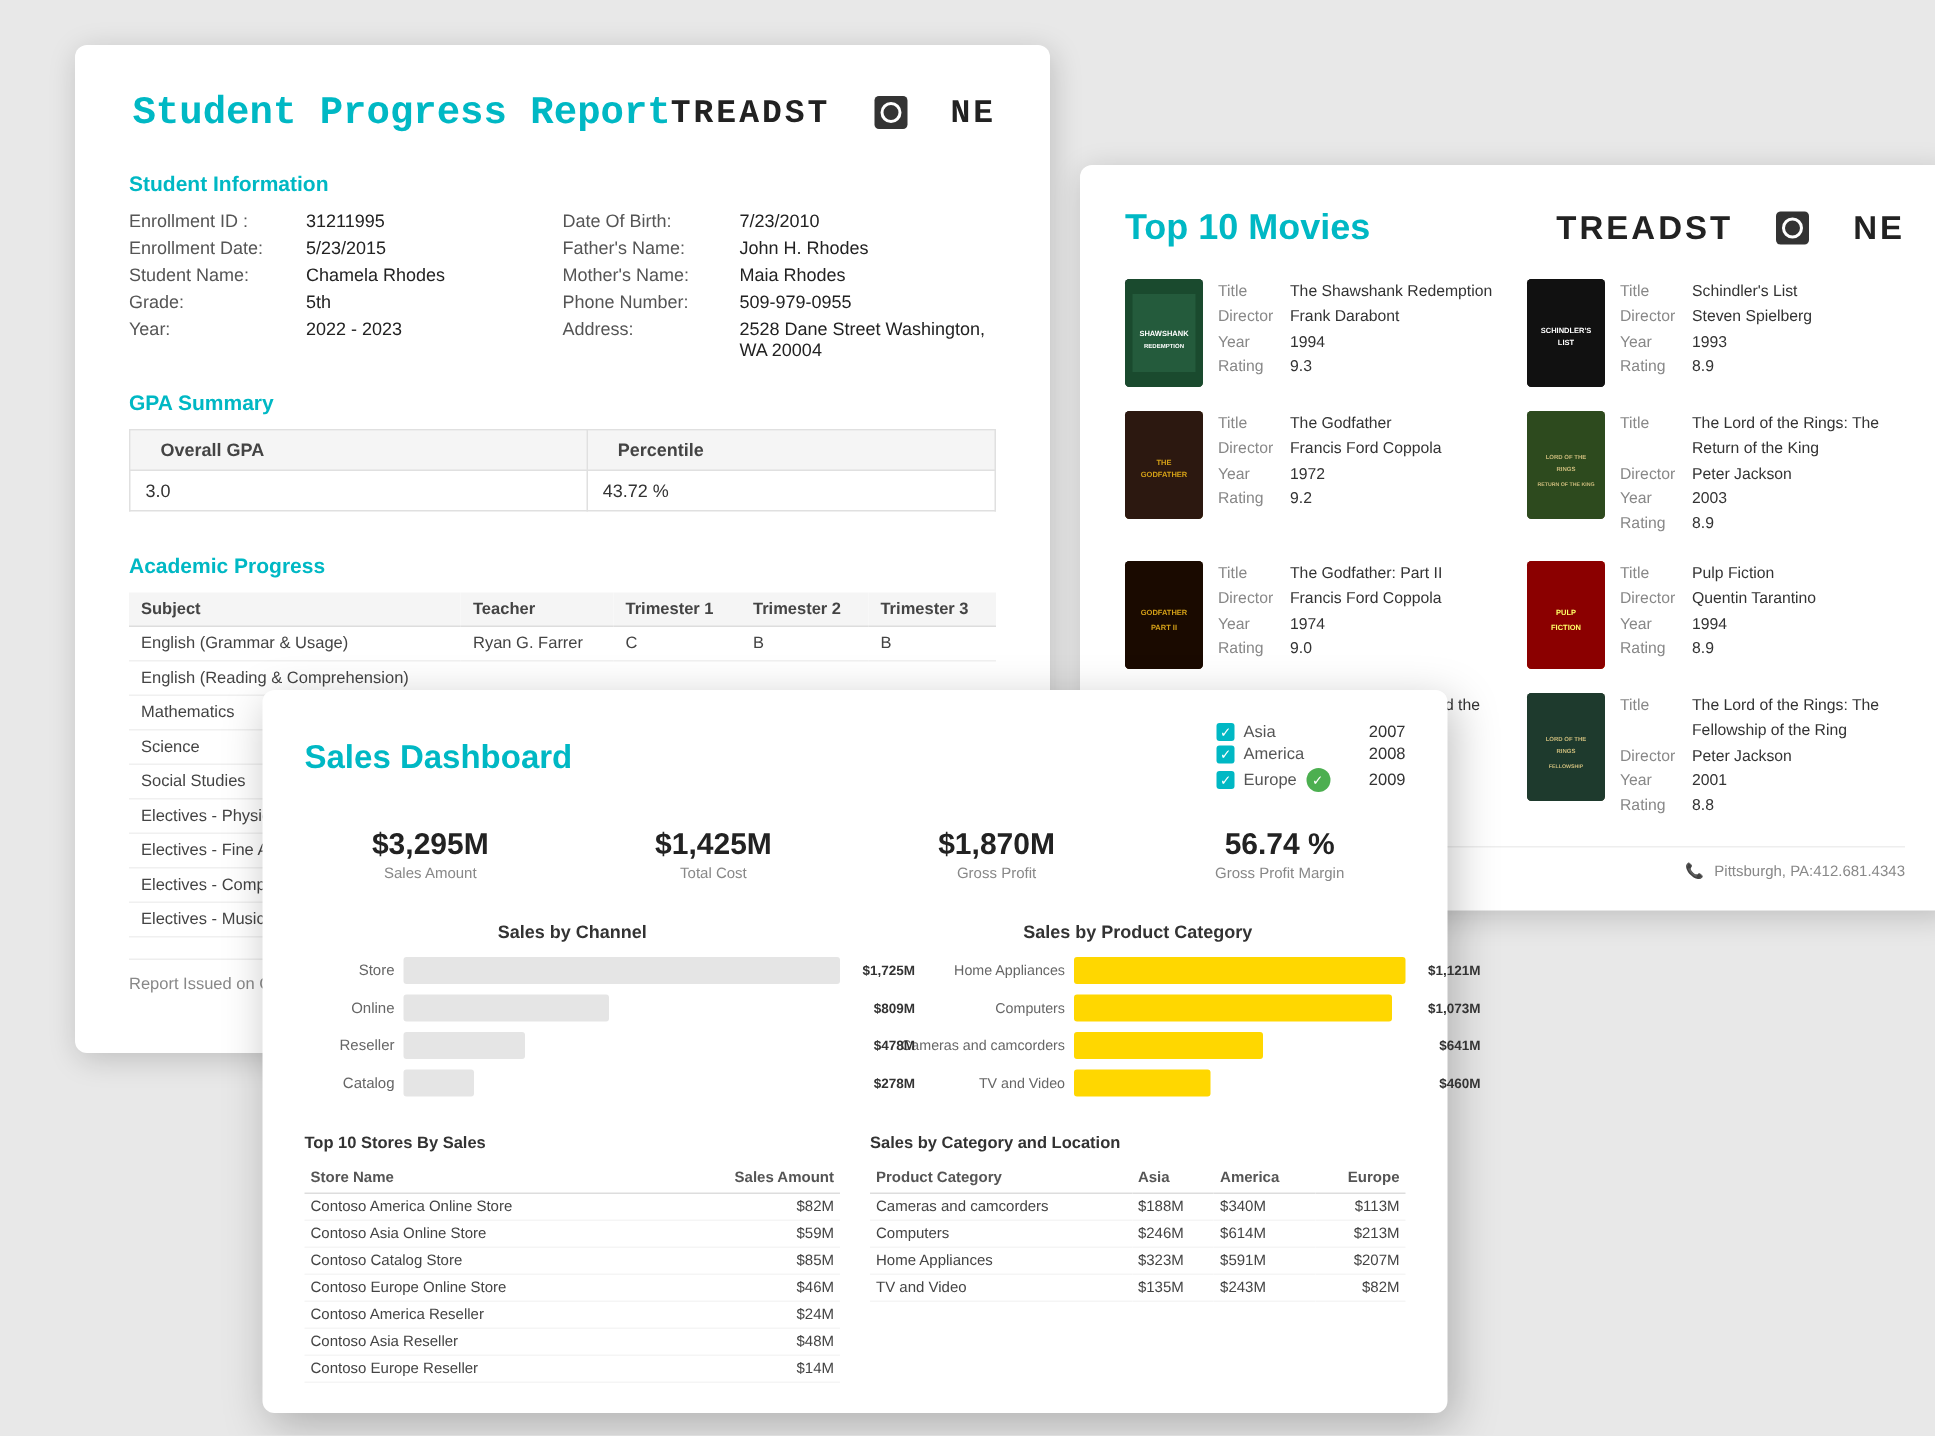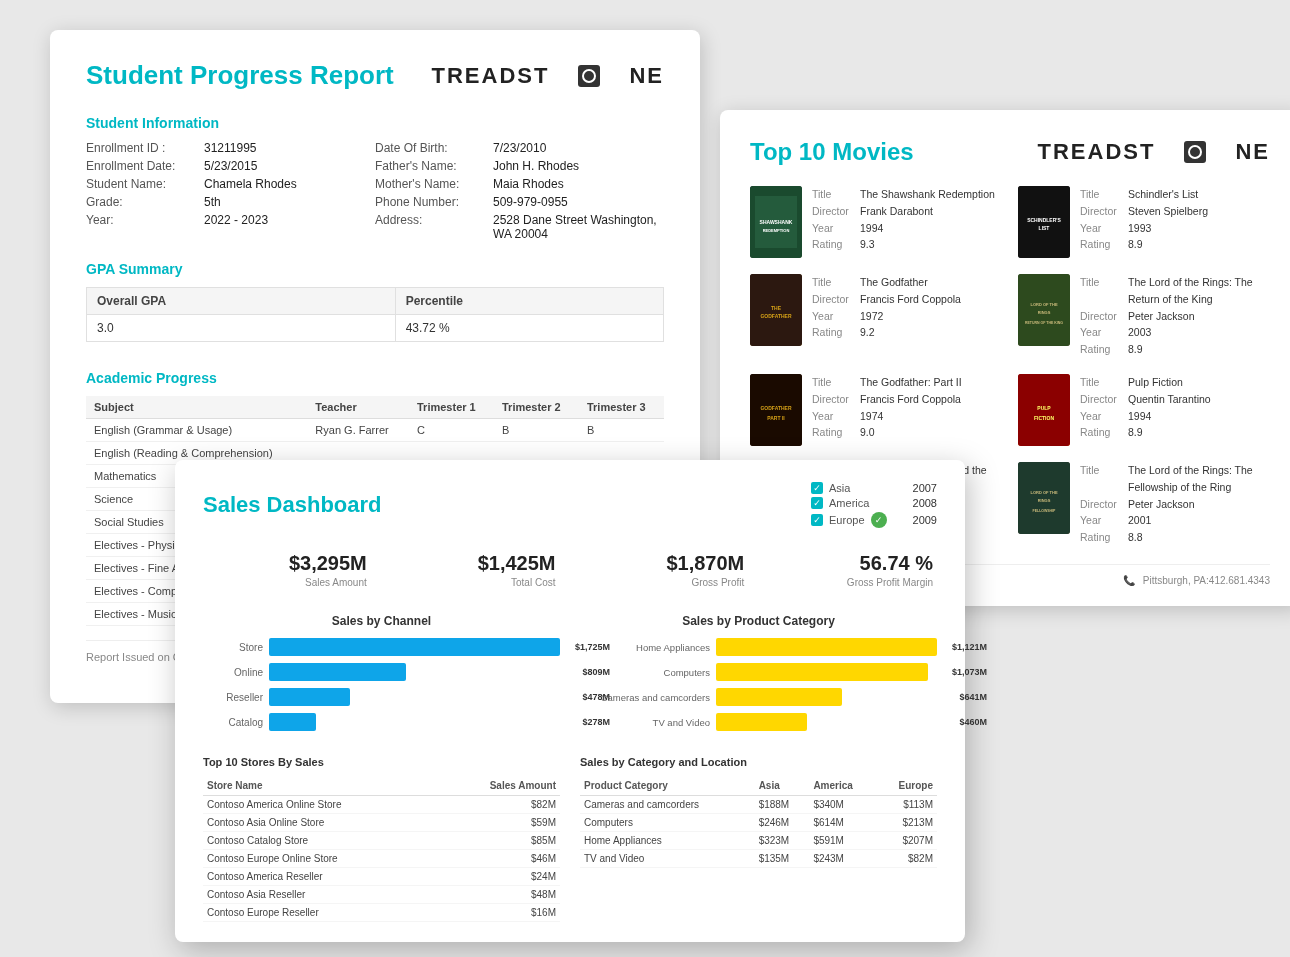--- a/index.html
+++ b/index.html
@@ -20,22 +20,23 @@
       width: 650px;
       background: #fff;
       border-radius: 8px;
       box-shadow: 2px 4px 20px rgba(0,0,0,0.18);
       padding: 30px 36px 20px;
       z-index: 1;
     }
     .student-report .report-header {
       display: flex;
       align-items: center;
-      justify-content: space-between;
+      justify-content: flex-end;
       margin-bottom: 24px;
+      font-family: Liberation Mono, monospace;
     }
     .student-report .report-title {
       color: #00b8c4;
       font-size: 26px;
       font-weight: 600;
     }
     .treadstone-logo {
       font-size: 22px;
       font-weight: 900;
       letter-spacing: 2px;
@@ -92,21 +93,21 @@
     }
 
     .gpa-table {
       width: 100%;
       border-collapse: collapse;
       font-size: 12px;
       margin-bottom: 20px;
     }
     .gpa-table th {
       background: #f5f5f5;
-      padding: 6px 10px;
+      padding: 6px 20px;
       text-align: left;
       color: #444;
       font-weight: 600;
       border: 1px solid #e0e0e0;
     }
     .gpa-table td {
       padding: 6px 10px;
       border: 1px solid #e0e0e0;
       color: #333;
     }
@@ -278,21 +279,21 @@
       justify-content: center;
       color: #fff;
       font-size: 9px;
     }
 
     .metrics-row {
       display: grid;
       grid-template-columns: repeat(4, 1fr);
       gap: 21px;
       margin-bottom: 18px;
-      text-align: right;
+      text-align: center;
     }
     .metric-box {
       padding: 8px 4px;
     }
     .metric-value {
       font-size: 20px;
       font-weight: 700;
       color: #222;
     }
     .metric-label {
@@ -332,21 +333,21 @@
       flex: 1;
       position: relative;
     }
     .bar-fill {
       height: 18px;
       border-radius: 2px;
       display: flex;
       align-items: center;
       padding-right: 6px;
     }
-    .bar-fill.teal { background: #0ea5e9; }
+    .bar-fill.teal { background: #e5e5e5; }
     .bar-fill.yellow { background: #ffd700; }
     .bar-value {
       font-size: 9px;
       color: #333;
       font-weight: 600;
       position: absolute;
       right: -50px;
       top: 50%;
       transform: translateY(-50%);
       white-space: nowrap;
@@ -946,21 +947,21 @@
           <tr>
               <td>Contoso America Reseller</td>
               <td>$24M</td>
             </tr>
           <tr>
               <td>Contoso Asia Reseller</td>
               <td>$48M</td>
             </tr>
           <tr>
               <td>Contoso Europe Reseller</td>
-              <td>$16M</td>
+              <td>$14M</td>
             </tr>
         </tbody>
       </table>
     </div>
 
     <div class="data-table">
       <div class="data-table-title">Sales by Category and Location</div>
       <table>
         <thead>
           <tr>

